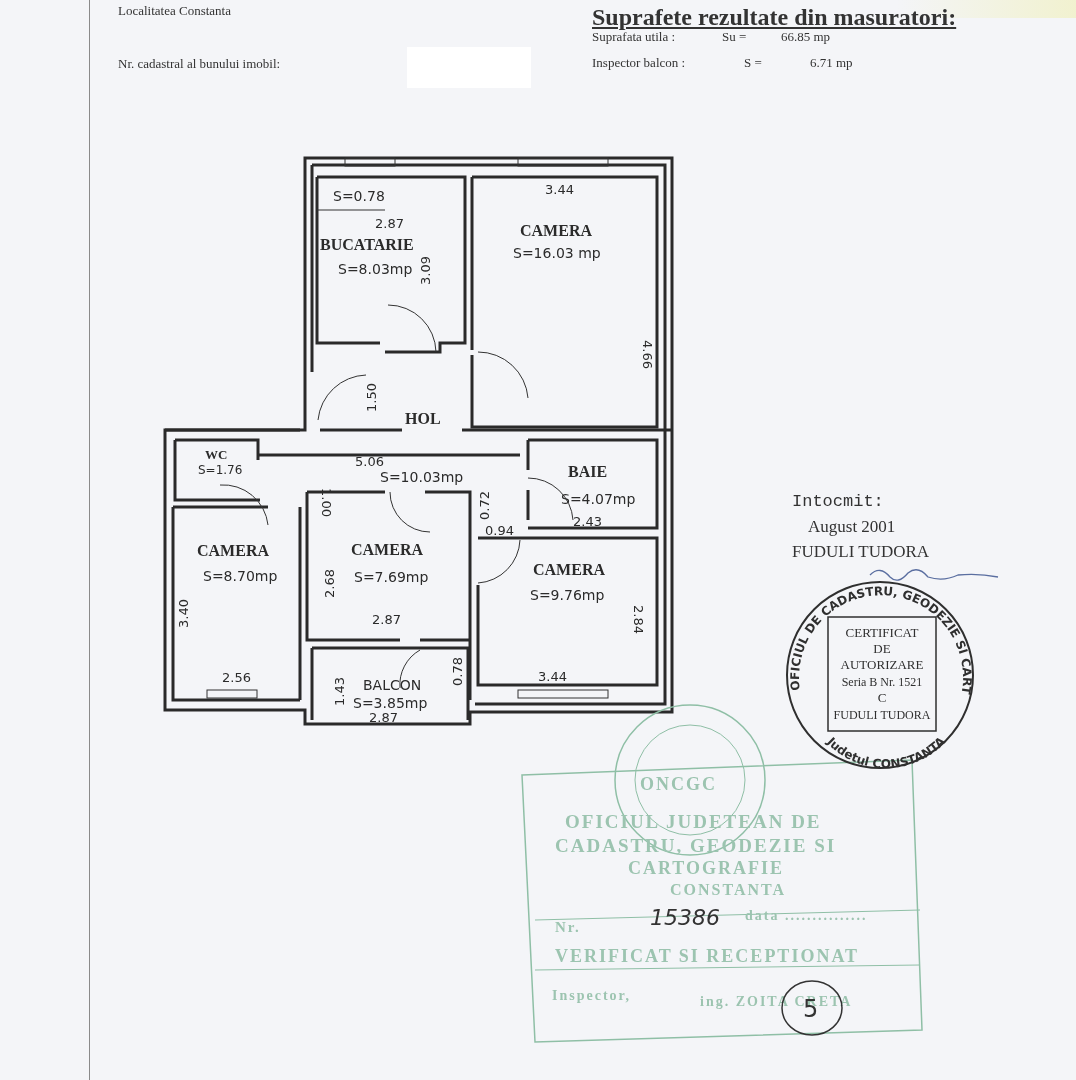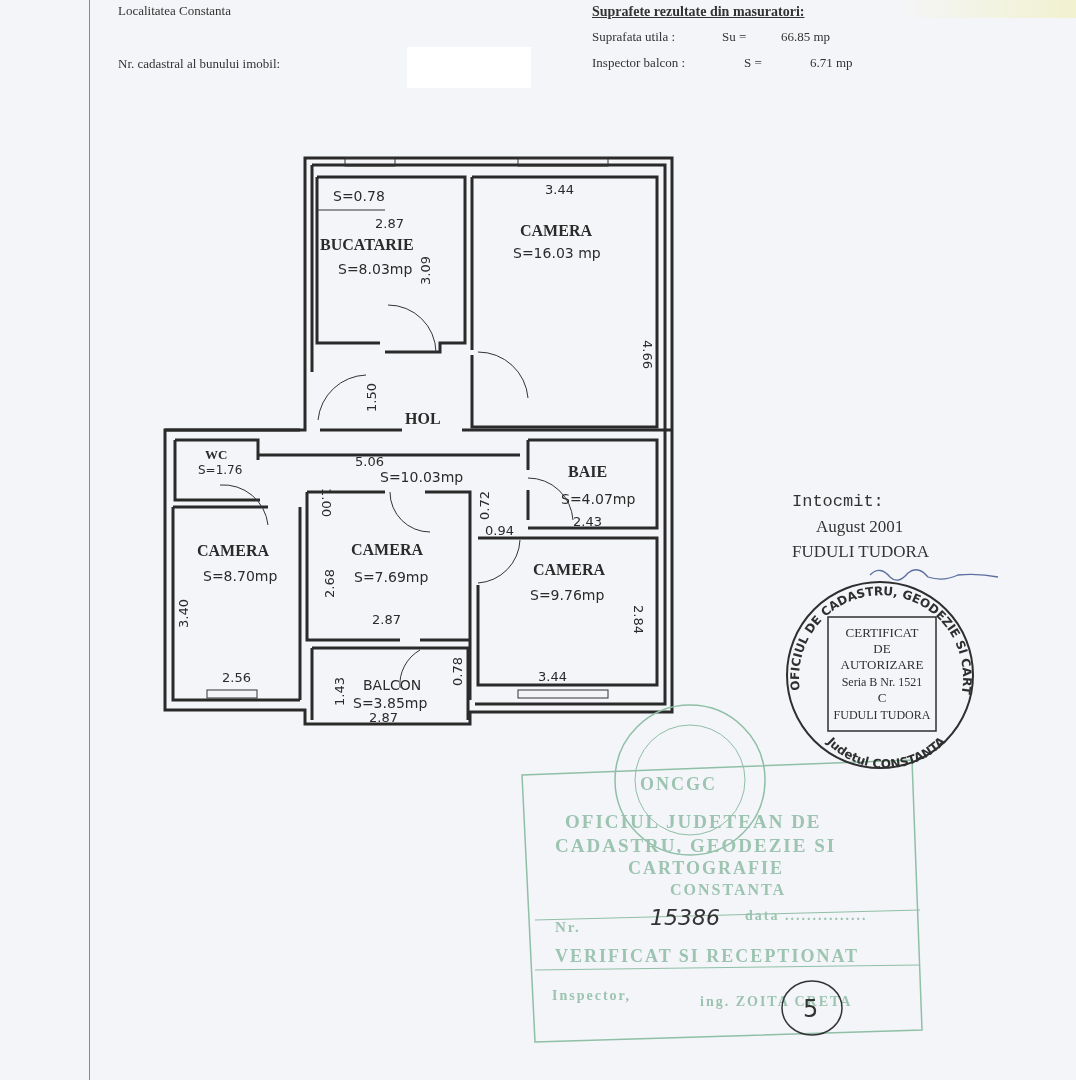--- a/index.html
+++ b/index.html
@@ -4,21 +4,21 @@
 <style>
   html, body { margin:0; padding:0; }
   body { width:1076px; height:1080px; background:#f4f5f8; position:relative; overflow:hidden;
          font-family:"Liberation Serif", serif; color:#333; }
   .margin-line { position:absolute; left:89px; top:0; width:1px; height:1080px; background:#8a8a8a; }
   .yellow-tint { position:absolute; right:0; top:0; width:180px; height:18px;
                  background:linear-gradient(90deg, rgba(244,245,248,0), rgba(240,240,190,0.7)); }
   .t { position:absolute; white-space:nowrap; }
   .hdr { font-size:13px; }
   .redact { position:absolute; left:407px; top:47px; width:124px; height:41px; background:#fff; }
-  .sum-title { font-weight:bold; text-decoration:underline; font-size:14px; }
+  .sum-title { font-weight:bold; text-decoration:underline; font-size:24px; }
   .plan { position:absolute; left:0; top:0; }
   .lbl { font-family:"Liberation Serif", serif; font-size:16px; fill:#2b2b2b; font-weight:bold; }
   .area { font-family:"DejaVu Sans", sans-serif; font-size:14px; fill:#2b2b2b; }
   .dim { font-family:"DejaVu Sans", sans-serif; font-size:13px; fill:#2b2b2b; }
   .wall { fill:none; stroke:#2a2a2a; stroke-width:3; }
   .thin { fill:none; stroke:#333; stroke-width:1; }
   .sig { font-size:17px; }
   .green { fill:none; stroke:#8fbfa6; }
   .gtxt { font-family:"Liberation Serif", serif; fill:#9cc4b0; font-weight:bold; letter-spacing:2px; }
 </style>
@@ -170,14 +170,14 @@
     <text x="882" y="669" text-anchor="middle" font-size="13" fill="#2f2f2f" font-family="Liberation Serif, serif">AUTORIZARE</text>
     <text x="882" y="686" text-anchor="middle" font-size="12" fill="#2f2f2f" font-family="Liberation Serif, serif">Seria B  Nr. 1521</text>
     <text x="882" y="702" text-anchor="middle" font-size="13" fill="#2f2f2f" font-family="Liberation Serif, serif">C</text>
     <text x="882" y="719" text-anchor="middle" font-size="12" fill="#2f2f2f" font-family="Liberation Serif, serif">FUDULI TUDORA</text>
   </g>
 
   <path d="M870,575 q10,-10 20,2 q8,8 18,-4 q10,-8 20,4 q15,5 30,-2 q20,-2 40,2" fill="none" stroke="#5a6ea0" stroke-width="1.3"></path>
 </svg>
 
 <div class="t sig" style="left:792px;top:492px;font-family:Liberation Mono, monospace;">Intocmit:</div>
-<div class="t sig" style="left:808px;top:517px;margin-left:8px;">August 2001</div>
+<div class="t sig" style="left:808px;top:517px;">August 2001</div>
 <div class="t sig" style="left:792px;top:542px;">FUDULI TUDORA</div>
 
 </body></html>

